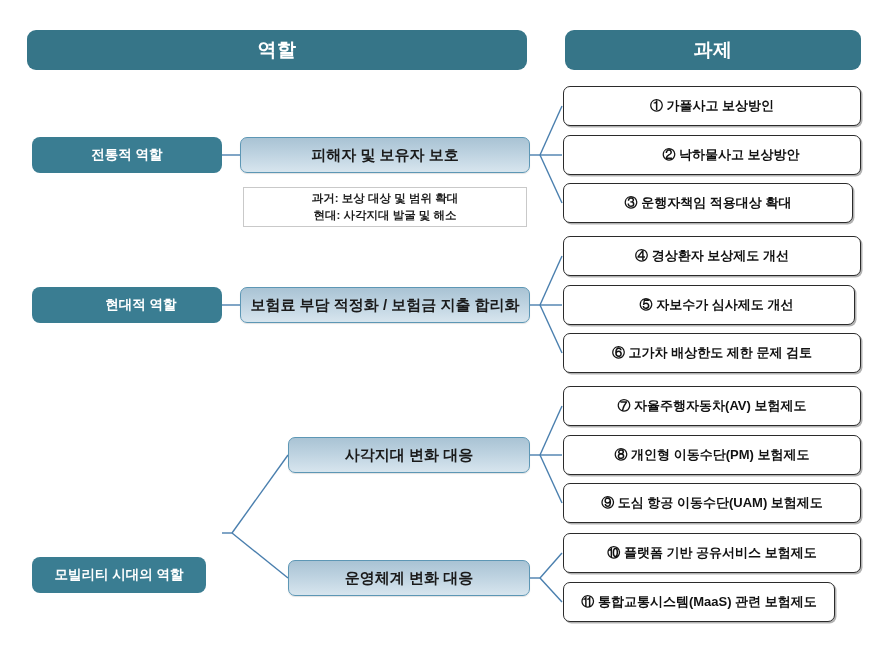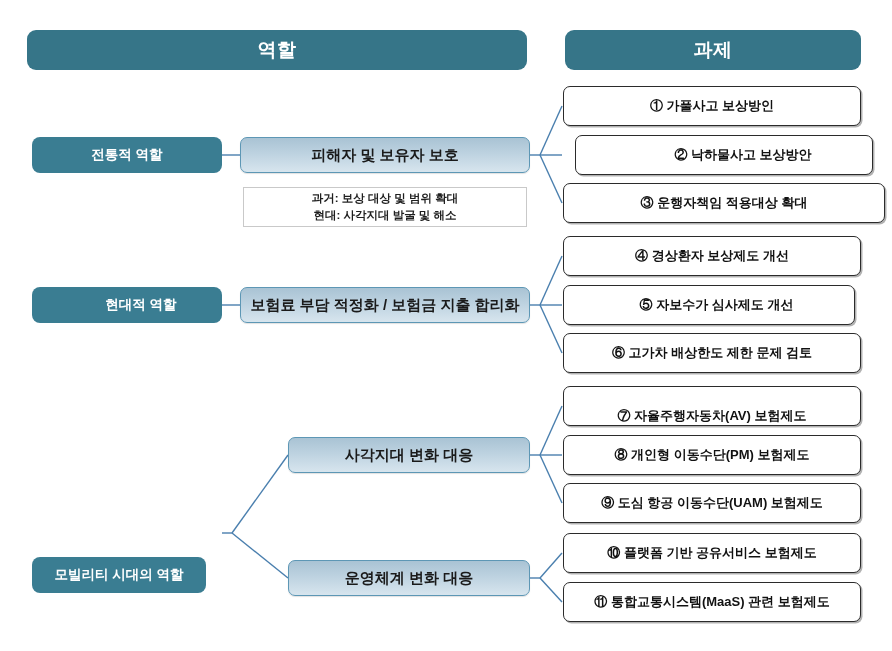--- a/index.html
+++ b/index.html
@@ -153,47 +153,47 @@
   <div class="node mid-box" style="left:288px; top:437px; width:242px; height:36px;">
     <span>사각지대 변화 대응</span>
   </div>
   <div class="node mid-box" style="left:288px; top:560px; width:242px; height:36px;">
     <span>운영체계 변화 대응</span>
   </div>
 
   <div class="node task-box" style="left:563px; top:86px; width:298px; height:40px;">
     <span>① 가풀사고 보상방인</span>
   </div>
-  <div class="node task-box" style="left:575px; top:135px; width:298px; height:40px;padding-left:38px;">
+  <div class="node task-box" style="left:563px; top:135px; width:298px; height:40px;padding-left:38px;">
     <span>② 낙하물사고 보상방안</span>
   </div>
-  <div class="node task-box" style="left:563px; top:183px; width:322px; height:40px;">
+  <div class="node task-box" style="left:563px; top:183px; width:290px; height:40px;">
     <span>③ 운행자책임 적용대상 확대</span>
   </div>
 
   <div class="node task-box" style="left:563px; top:236px; width:298px; height:40px;">
     <span>④ 경상환자 보상제도 개선</span>
   </div>
   <div class="node task-box" style="left:563px; top:285px; width:292px; height:40px;padding-left:15px;">
     <span>⑤ 자보수가 심사제도 개선</span>
   </div>
   <div class="node task-box" style="left:563px; top:333px; width:298px; height:40px;">
     <span>⑥ 고가차 배상한도 제한 문제 검토</span>
   </div>
 
-  <div class="node task-box" style="left:563px; top:386px; width:298px; height:40px;align-items:flex-end;">
+  <div class="node task-box" style="left:563px; top:386px; width:298px; height:40px;">
     <span>⑦ 자율주행자동차(AV) 보험제도</span>
   </div>
   <div class="node task-box" style="left:563px; top:435px; width:298px; height:40px;">
     <span>⑧ 개인형 이동수단(PM) 보험제도</span>
   </div>
   <div class="node task-box" style="left:563px; top:483px; width:298px; height:40px;">
     <span>⑨ 도심 항공 이동수단(UAM) 보험제도</span>
   </div>
 
   <div class="node task-box" style="left:563px; top:533px; width:298px; height:40px;">
     <span>⑩ 플랫폼 기반 공유서비스 보험제도</span>
   </div>
-  <div class="node task-box" style="left:563px; top:582px; width:298px; height:40px;">
+  <div class="node task-box" style="left:563px; top:582px; width:272px; height:40px;">
     <span>⑪ 통합교통시스템(MaaS) 관련 보험제도</span>
   </div>
 
 </div>
 
 </body></html>

